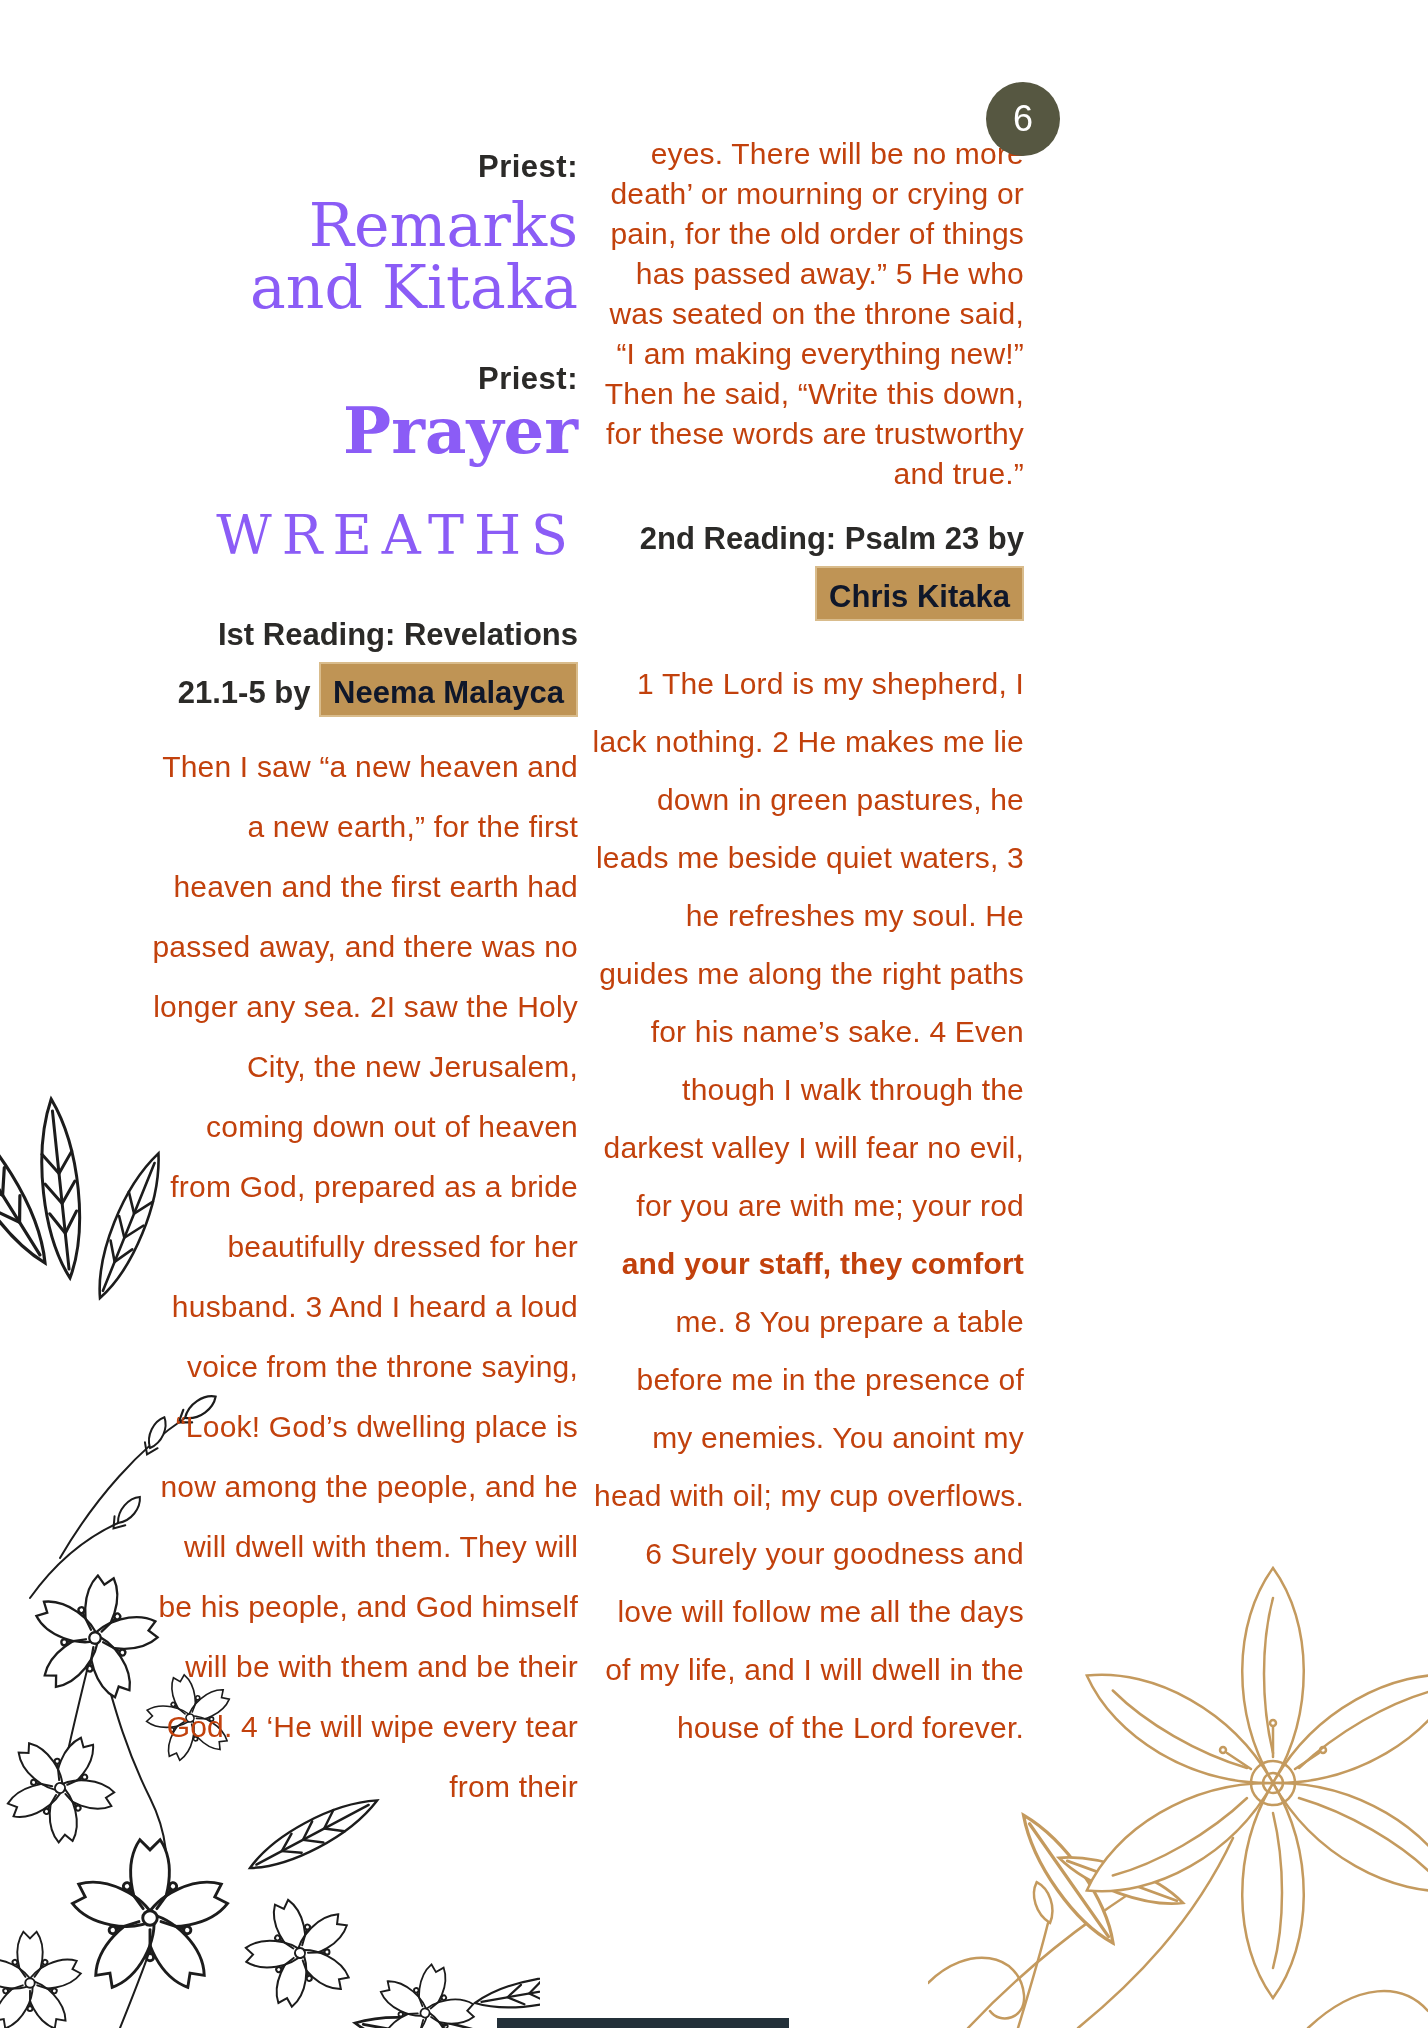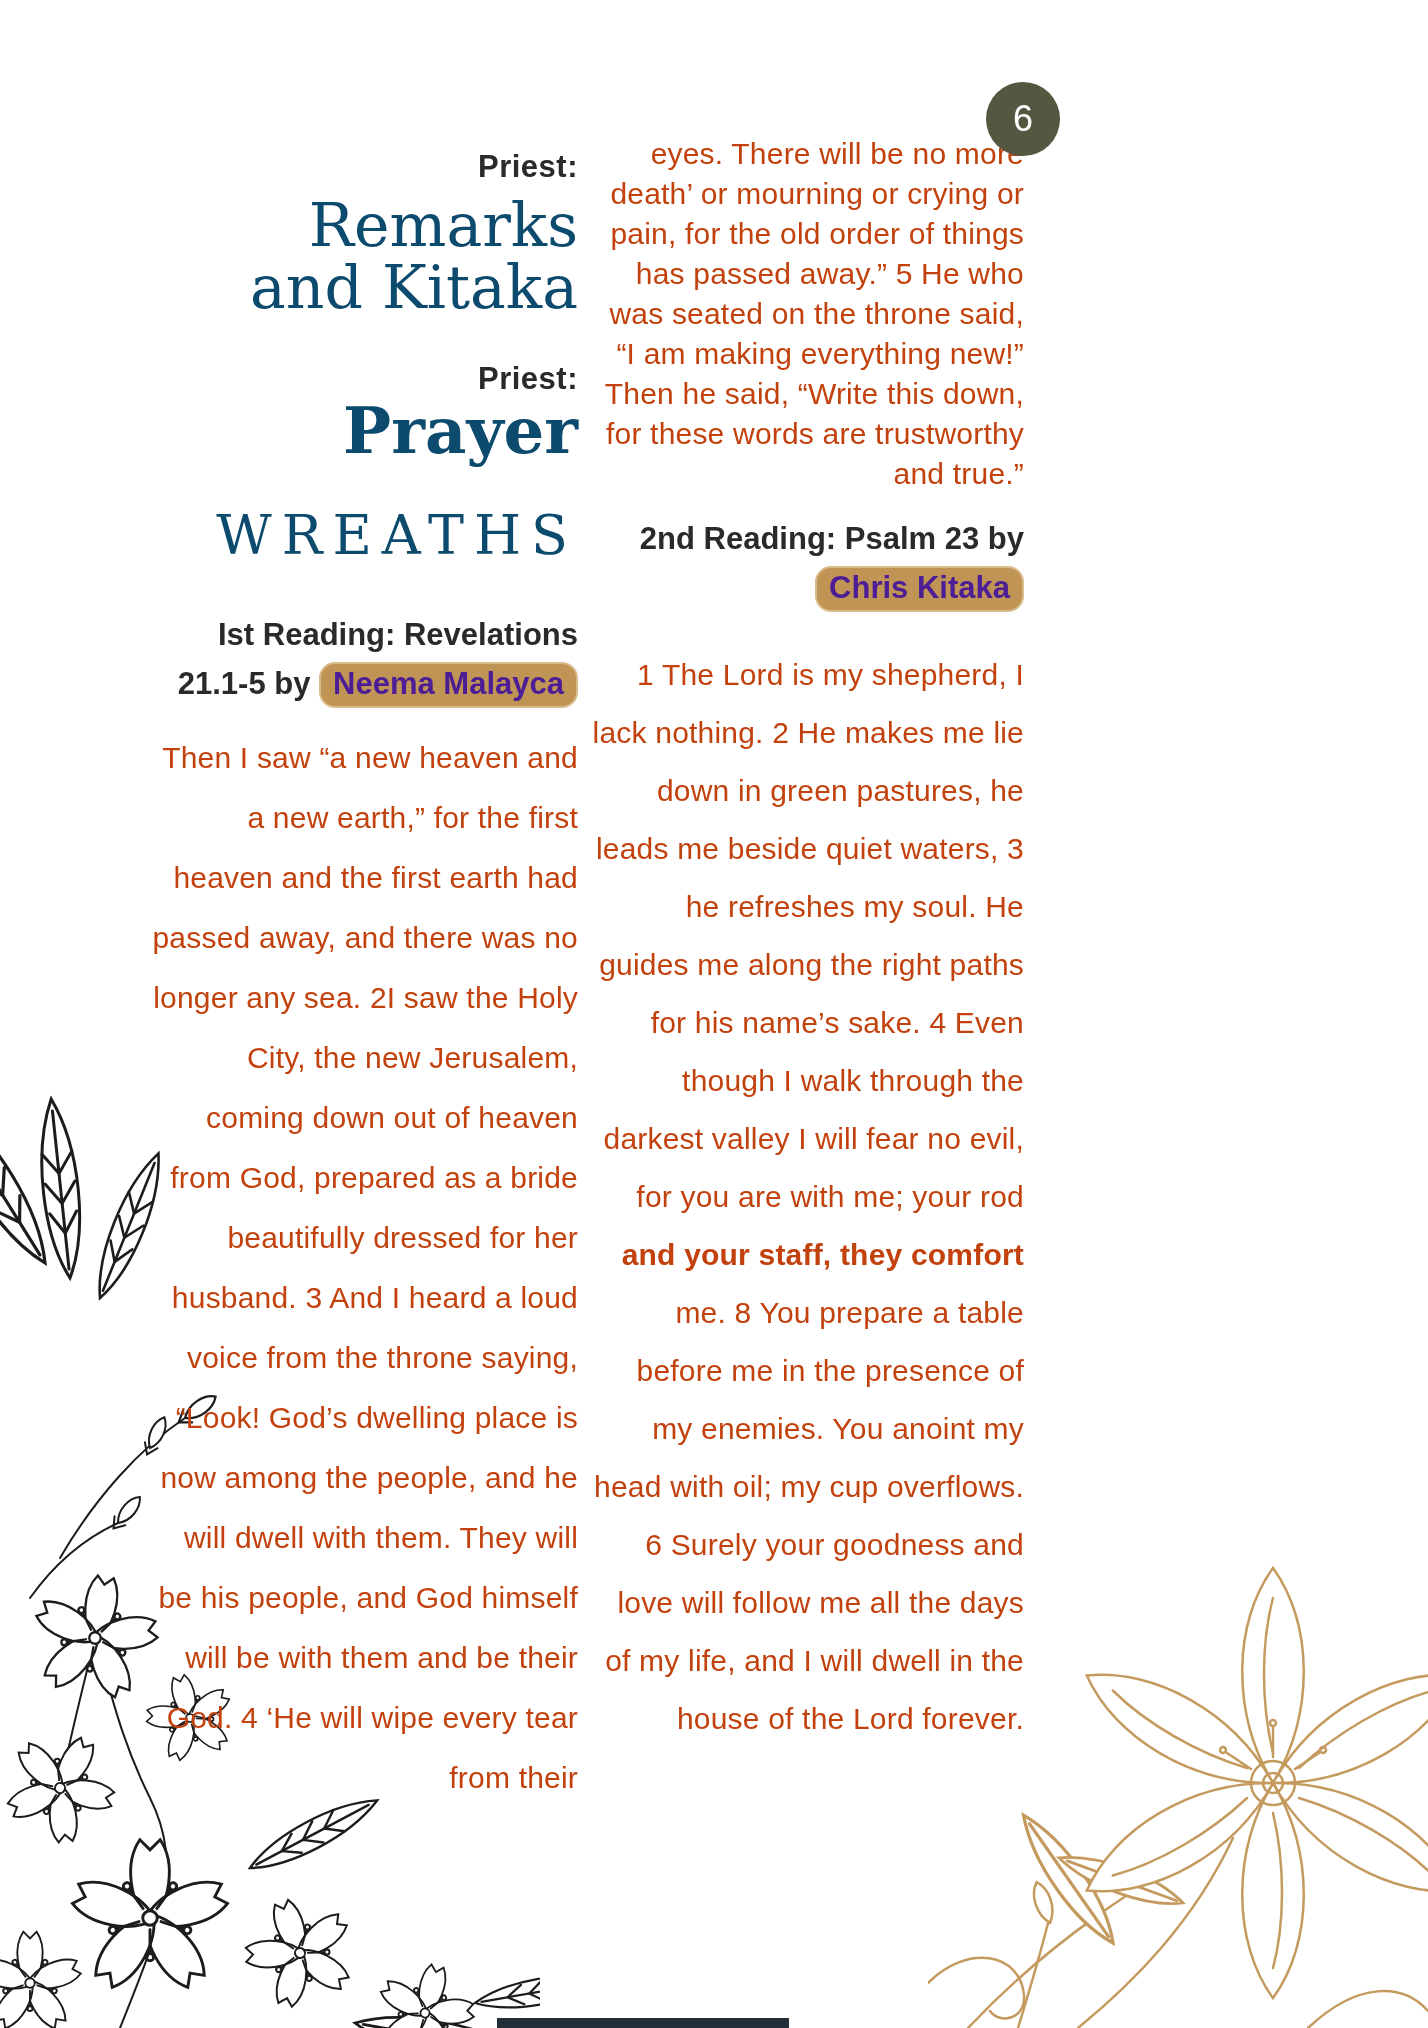--- a/index.html
+++ b/index.html
@@ -33,37 +33,37 @@
   .right-col { left:592px; top:134px; width:432px; }
 
   .priest-label {
     font-size:31px; font-weight:700; color:#2b2a28;
     line-height:38px; letter-spacing:0.5px;
   }
   .priest-label.second { margin-top:42px; }
 
   .display {
     font-family:"DejaVu Serif", serif; font-weight:400;
-    color:#0c4a6e;
+    color:#8b5cf6;
   }
   .remarks { margin-top:8px; font-size:60px; line-height:62px; }
   .remarks .line { display:block; }
   .prayer  { margin-top:2px; font-size:64px; line-height:62px;font-weight:bold; }
   .wreaths { margin-top:46px; font-size:54px; line-height:56px; letter-spacing:10px; }
 
   .reading-title {
     margin-top:48px; font-size:31px; font-weight:700;
     color:#2b2a28; line-height:46px;
   }
   .reading-title.r2 { margin-top:22px; }
 
   .reader-badge {
-    display:inline-block; background:#bf9455; color:#4c1d95;
+    display:inline-block; background:#bf9455; color:#0f172a;
     font-weight:700; font-size:31px; line-height:38px;
-    padding:1px 12px 3px; border-radius:16px;
+    padding:10px 12px 3px; border-radius:0;
     border:2px solid #d9bc8c; margin-top:4px;
   }
 
   .body-text { font-size:30px; color:#c2410c; letter-spacing:0.2px; }
   .loose { line-height:60px; margin-top:20px; }
   .tight { line-height:40px; }
   .psalm { line-height:58px; margin-top:34px; white-space:pre-line; }
   .semibold { font-weight:700; }
 
   svg .ink  { stroke:#1c1c1c; }

